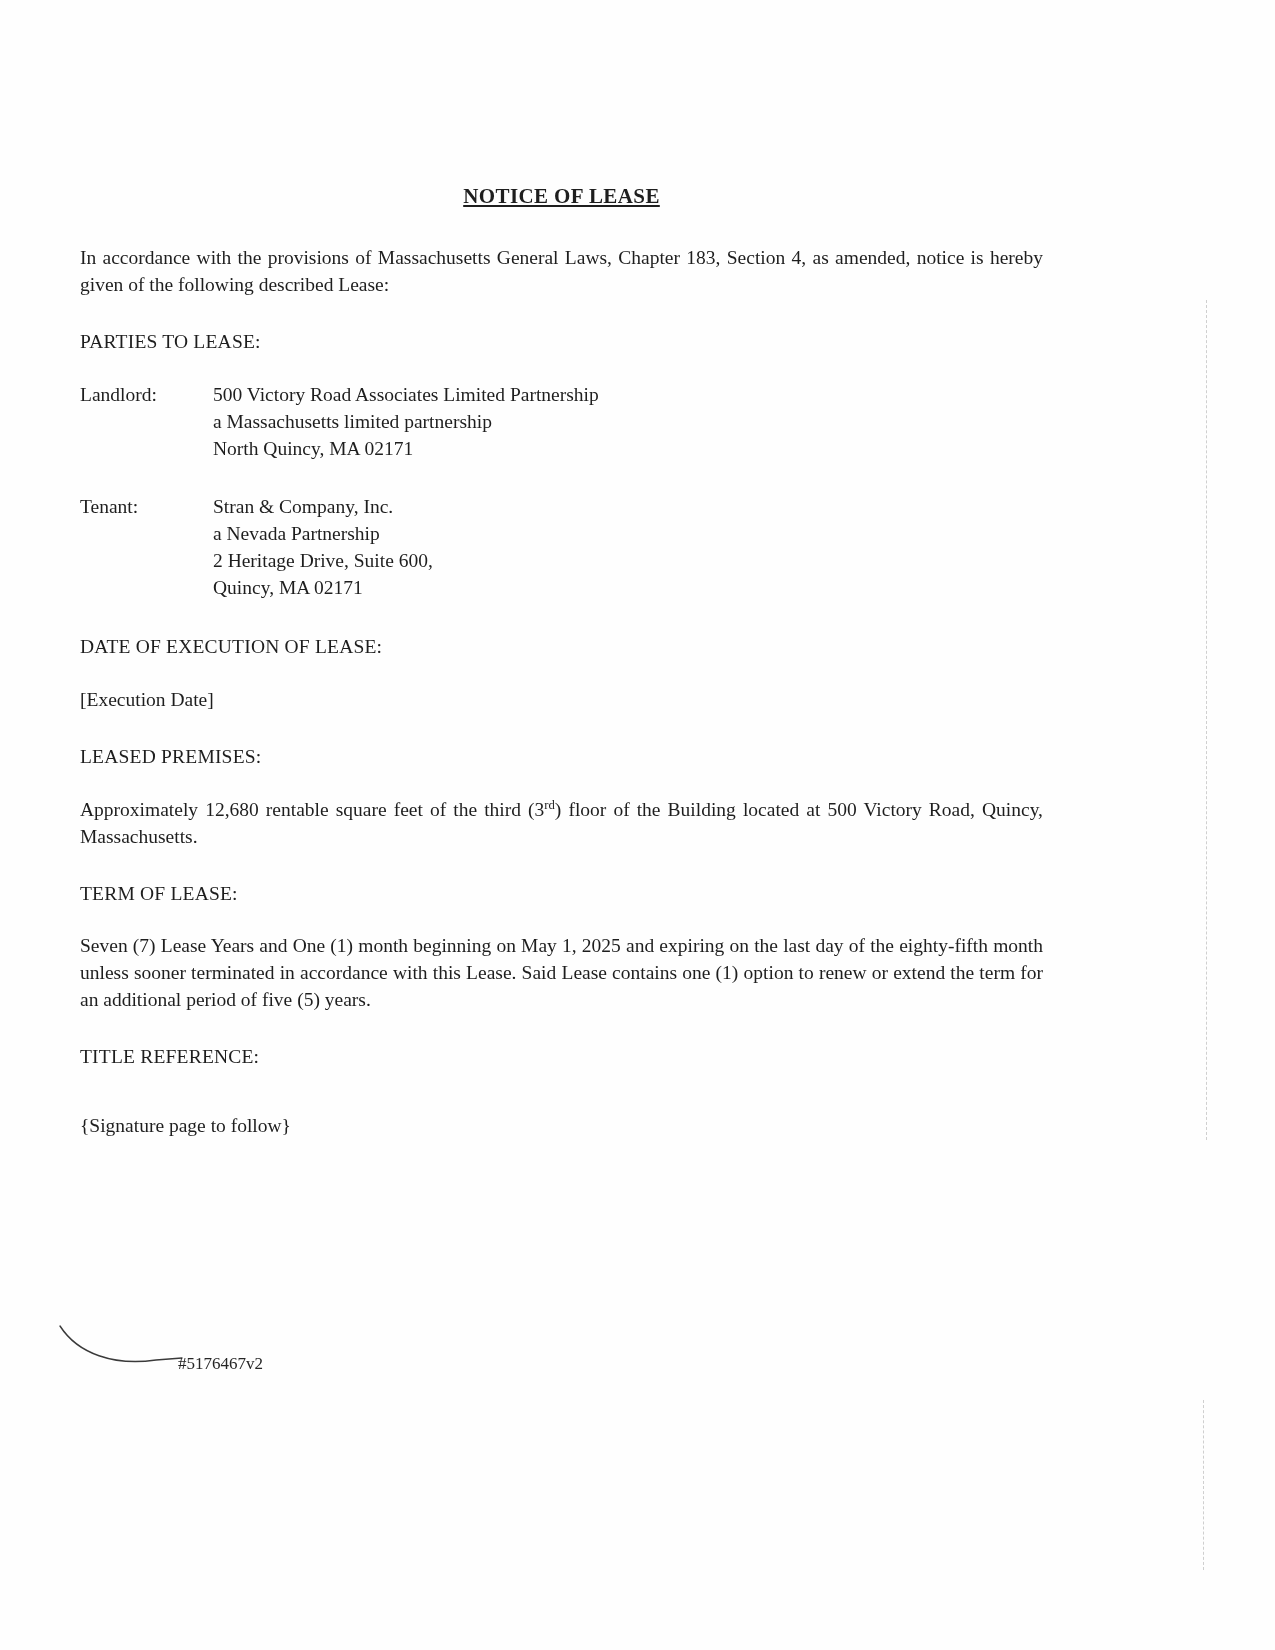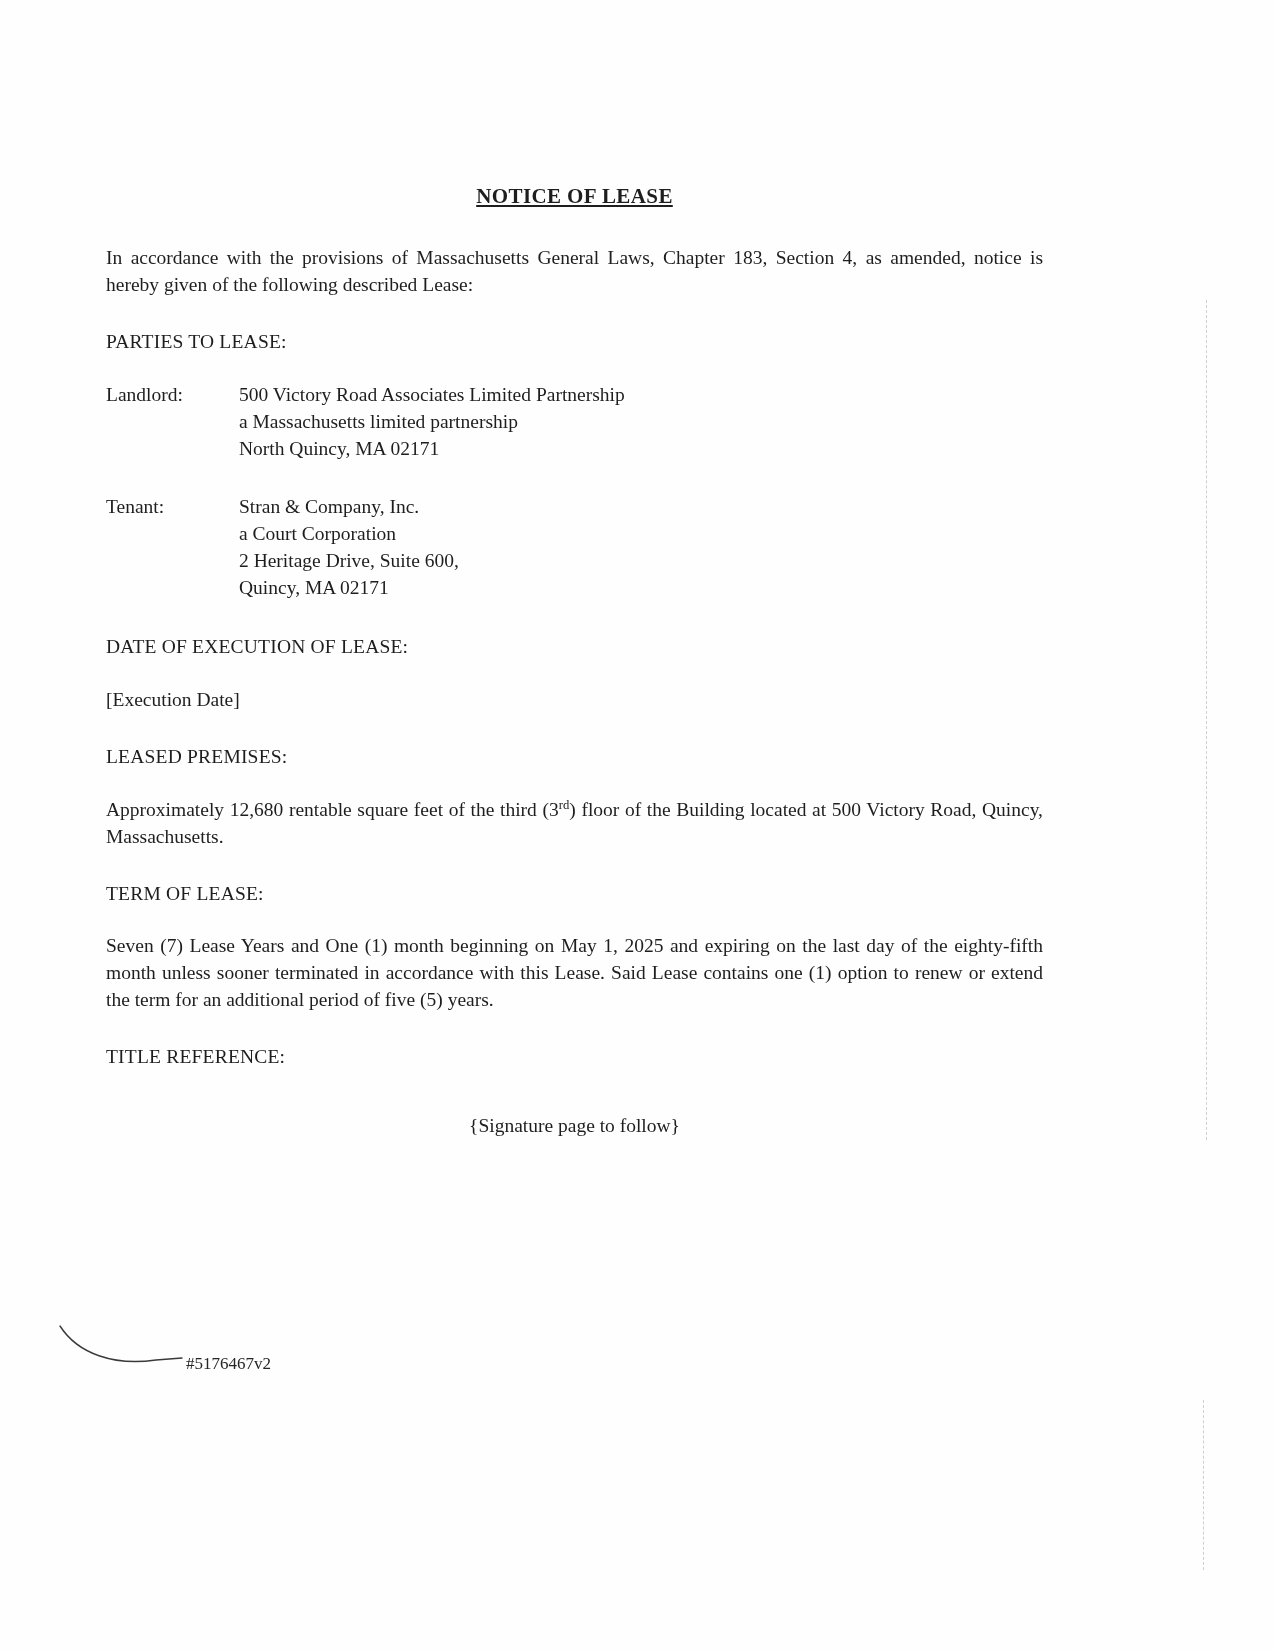--- a/index.html
+++ b/index.html
@@ -6,21 +6,21 @@
     margin: 0;
     padding: 0;
     background: #ffffff;
   }
   .page {
     position: relative;
     width: 1275px;
     height: 1650px;
     background: #fefefe;
     box-sizing: border-box;
-    padding: 182px 232px 0 106px;
+    padding: 182px 232px 0 80px;
     font-family: "Liberation Serif", "DejaVu Serif", serif;
     color: #1e1e1e;
     font-size: 19.5px;
     line-height: 1.38;
     overflow: hidden;
   }
   .doc-title {
     text-align: center;
     font-weight: 700;
     text-decoration: underline;
@@ -45,26 +45,26 @@
     width: 133px;
     flex: 0 0 133px;
   }
   .party-lines div {
     white-space: nowrap;
   }
   .plain-line {
     margin: 0 0 26px 0;
   }
   .sig-note {
-    text-align: center;
+    text-align: left;
     margin: 42px 0 0 0;
   }
   .footer-ref {
     position: absolute;
-    left: 186px;
+    left: 178px;
     top: 1352px;
     font-size: 17px;
     color: #262626;
   }
   .swoosh {
     position: absolute;
     left: 56px;
     top: 1318px;
   }
   .scan-artifact {
@@ -93,21 +93,21 @@
       <div>500 Victory Road Associates Limited Partnership</div>
       <div>a Massachusetts limited partnership</div>
       <div>North Quincy, MA 02171</div>
     </div>
   </div>
 
   <div class="party-block">
     <div class="party-label">Tenant:</div>
     <div class="party-lines">
       <div>Stran &amp; Company, Inc.</div>
-      <div>a Court Corporation</div>
+      <div>a Nevada Partnership</div>
       <div>2 Heritage Drive, Suite 600,</div>
       <div>Quincy, MA 02171</div>
     </div>
   </div>
 
   <div class="section-heading">DATE OF EXECUTION OF LEASE:</div>
 
   <div class="plain-line">[Execution Date]</div>
 
   <div class="section-heading">LEASED PREMISES:</div>

